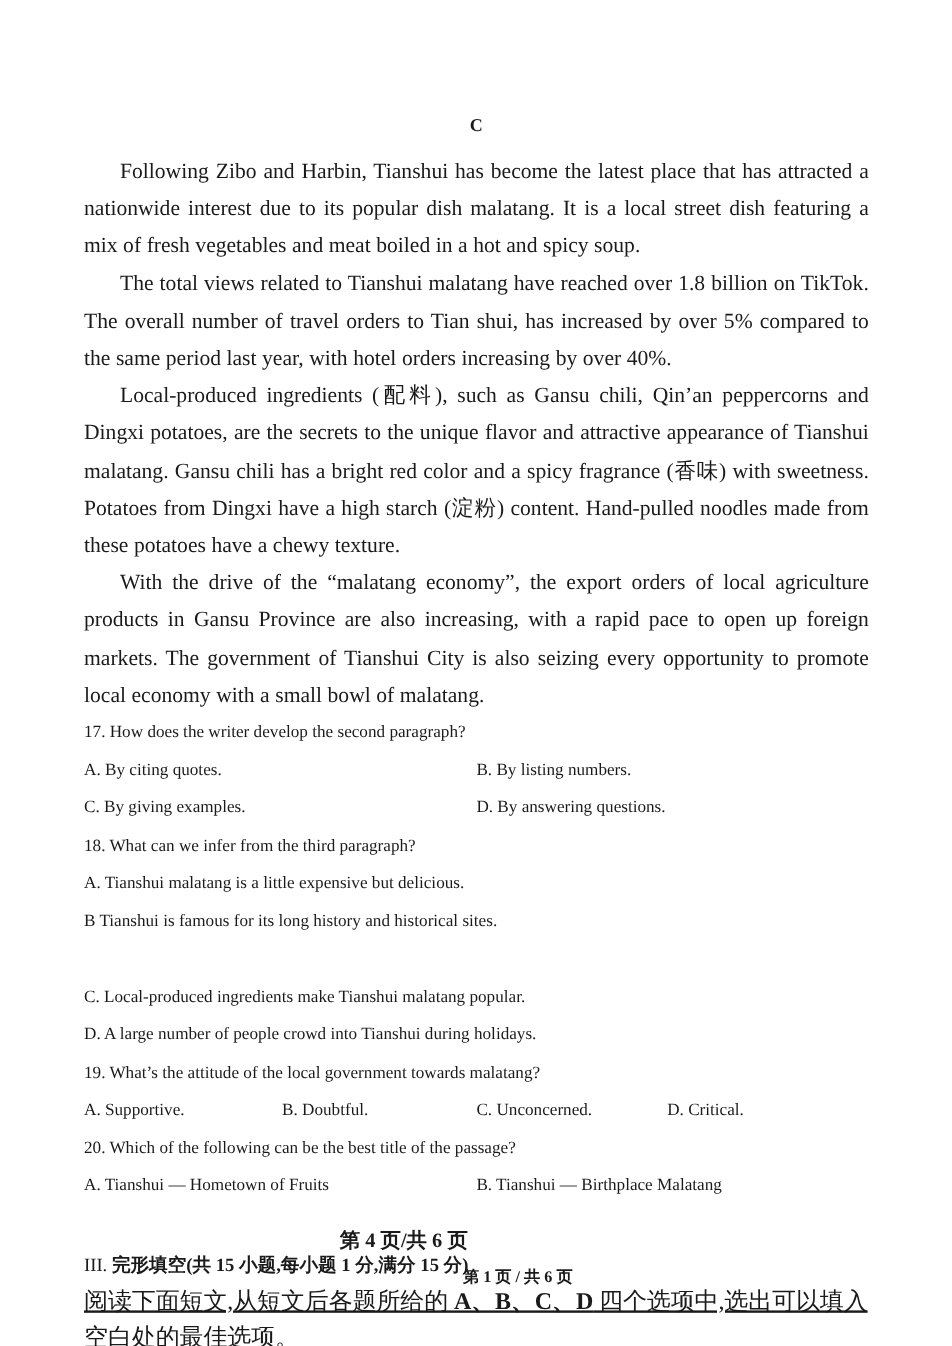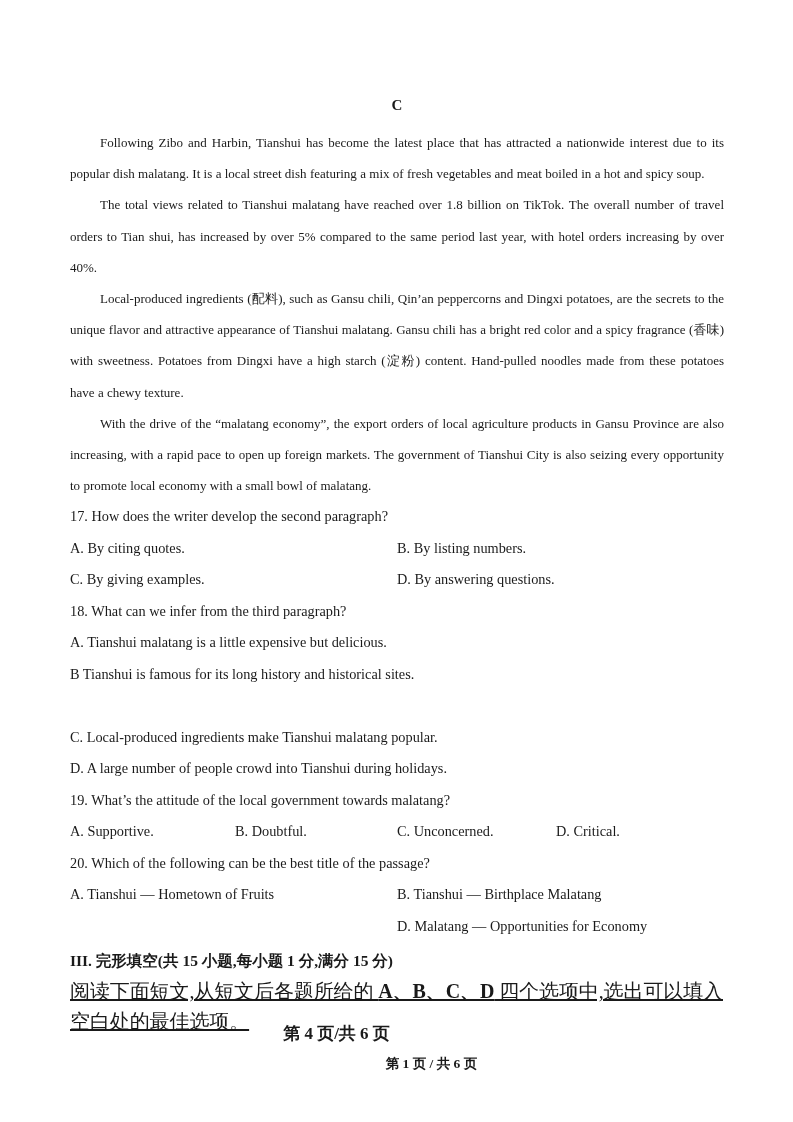--- a/index.html
+++ b/index.html
@@ -37,21 +37,21 @@
     font-weight: bold;
     font-size: 15px;
     margin: 0;
     padding-top: 96px;
     line-height: 18px;
     letter-spacing: 0.2px;
   }
 
   .passage {
     margin: 0;
-    font-size: 13px;
+    font-size: 18px;
     line-height: 31.2px;
     text-align: justify;
     text-justify: inter-word;
     text-indent: 30px;
     word-spacing: 0.1px;
   }
   .passage.p1 { margin-top: 13px; }
   .passage.p2 { margin-top: 0px; }
   .passage.p3 { margin-top: 0px; }
   .passage.p4 { margin-top: 0px; }
@@ -92,21 +92,21 @@
   .cn-heading {
     font-size: 15.5px;
     line-height: 30px;
     margin: 0;
     margin-top: 4px;
     font-weight: bold;
     font-family: "Liberation Serif", "DejaVu Serif", serif;
   }
   .cn-heading .rom {
     font-family: "Liberation Serif", "DejaVu Serif", serif;
-    font-weight: bold;
+    font-weight: normal;
   }
   .cn-line {
     font-size: 20px;
     line-height: 30px;
     margin: 0;
     letter-spacing: -0.1px;
     text-decoration: underline;
   }
   .cn-line .lat { font-weight: bold; }
 
@@ -173,21 +173,20 @@
       <span class="opt col-c4">C. Unconcerned.</span>
       <span class="opt col-d4">D. Critical.</span>
     </div>
 
     <p class="q-stem">20. Which of the following can be the best title of the passage?</p>
     <div class="opt-row">
       <span class="opt col-a">A. Tianshui  —  Hometown of Fruits</span>
       <span class="opt col-b2">B. Tianshui  —  Birthplace Malatang</span>
     </div>
     <div class="opt-row">
-      <span class="opt col-b2">D. Malatang  —  Opportunities for Economy</span>
     </div>
 
     <p class="cn-heading">
       <span class="rom">III.</span><span> 完形填空(共 15 小题,每小题 1 分,满分 15 分)</span>
     </p>
     <p class="cn-line">
       <span>阅读下面短文,从短文后各题所给的 </span><span class="lat">A、B、C、D</span><span> 四个选项中,选出可以填入空白处的最佳选项。</span>
     </p>
 
   </div>

